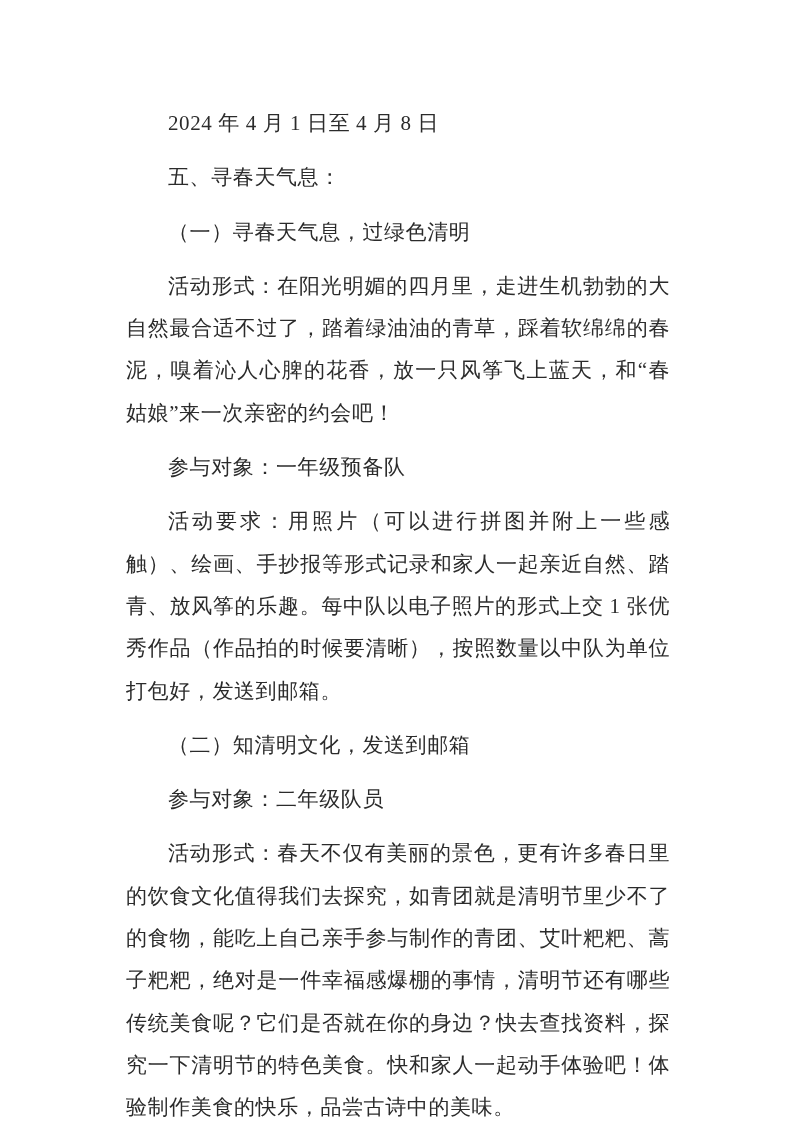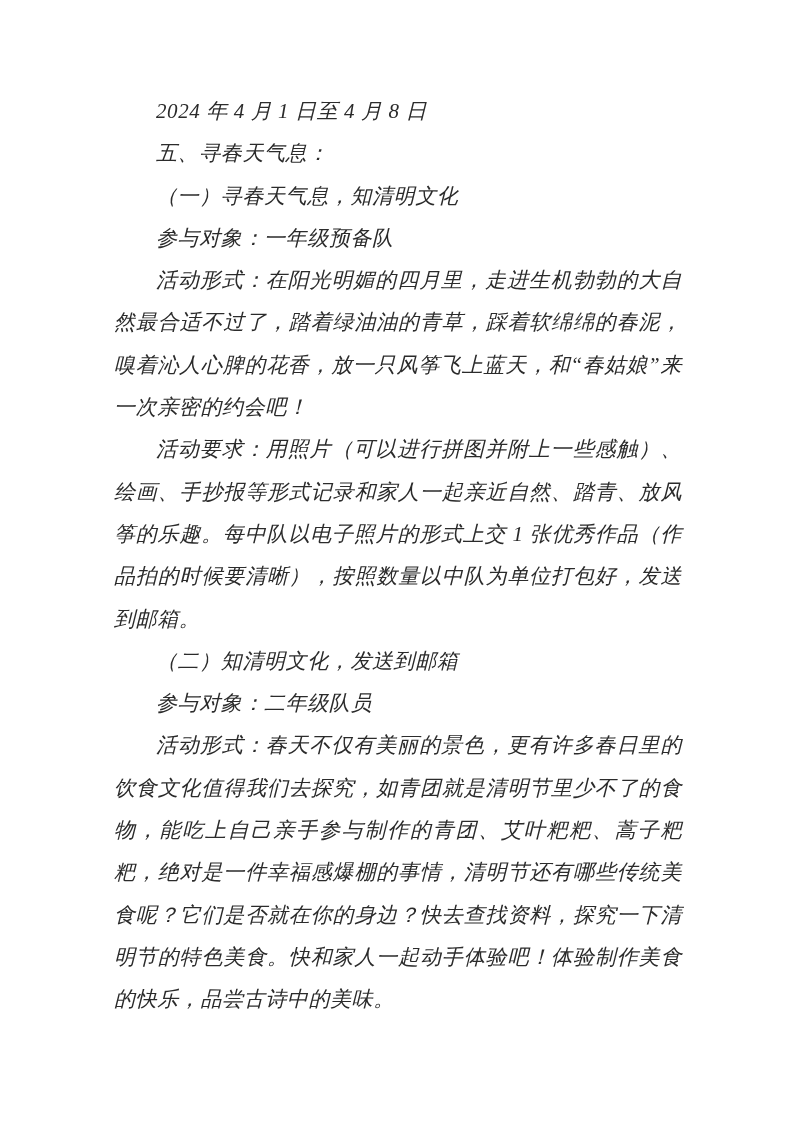--- a/index.html
+++ b/index.html
@@ -20,34 +20,33 @@
     top: 90px;
     width: 568px;
     color: #2b2b2b;
     font-family: "Liberation Serif", "DejaVu Serif", serif;
     font-size: 21px;
     line-height: 42.3px;
     letter-spacing: 0.6px;
     text-align: justify;
   }
   .content p {
-    margin: 0;
+    margin: 12px;
     padding: 0;
     text-indent: 2em;
-    font-style: italic;
   }
 </style>
 </head>
 <body>
 
 <div class="page">
   <div class="content">
     <p>2024 年 4 月 1 日至 4 月 8 日</p>
     <p>五、寻春天气息：</p>
-    <p>（一）寻春天气息，知清明文化</p>
+    <p>（一）寻春天气息，过绿色清明</p>
+    <p>活动形式：在阳光明媚的四月里，走进生机勃勃的大自然最合适不过了，踏着绿油油的青草，踩着软绵绵的春泥，嗅着沁人心脾的花香，放一只风筝飞上蓝天，和“春姑娘”来一次亲密的约会吧！</p>
     <p>参与对象：一年级预备队</p>
-    <p>活动形式：在阳光明媚的四月里，走进生机勃勃的大自然最合适不过了，踏着绿油油的青草，踩着软绵绵的春泥，嗅着沁人心脾的花香，放一只风筝飞上蓝天，和“春姑娘”来一次亲密的约会吧！</p>
     <p>活动要求：用照片（可以进行拼图并附上一些感触）、绘画、手抄报等形式记录和家人一起亲近自然、踏青、放风筝的乐趣。每中队以电子照片的形式上交 1 张优秀作品（作品拍的时候要清晰），按照数量以中队为单位打包好，发送到邮箱。</p>
     <p>（二）知清明文化，发送到邮箱</p>
     <p>参与对象：二年级队员</p>
     <p>活动形式：春天不仅有美丽的景色，更有许多春日里的饮食文化值得我们去探究，如青团就是清明节里少不了的食物，能吃上自己亲手参与制作的青团、艾叶粑粑、蒿子粑粑，绝对是一件幸福感爆棚的事情，清明节还有哪些传统美食呢？它们是否就在你的身边？快去查找资料，探究一下清明节的特色美食。快和家人一起动手体验吧！体验制作美食的快乐，品尝古诗中的美味。</p>
   </div>
 </div>
 
 </body></html>

